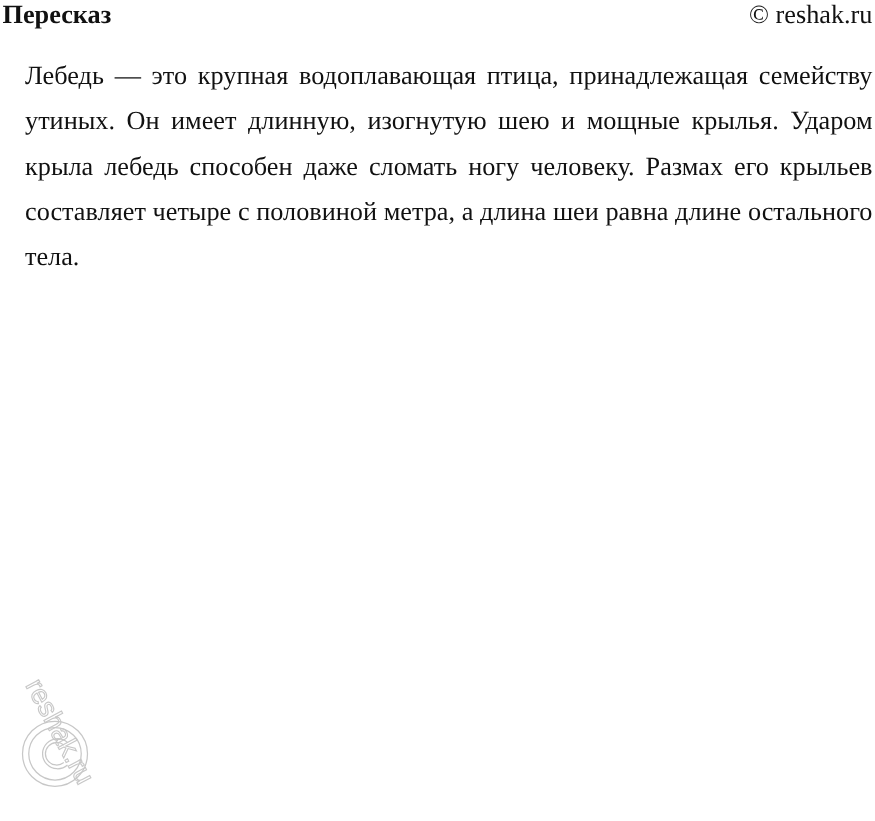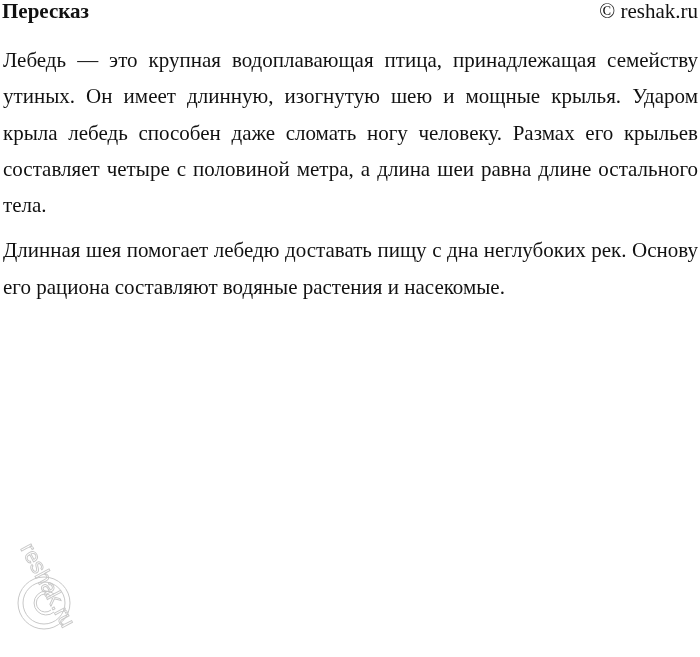--- a/index.html
+++ b/index.html
@@ -32,21 +32,21 @@
     }
     .source {
       position: absolute;
       right: 0;
       top: -2px;
       font-size: 21px;
       line-height: 26px;
     }
     .content {
       position: absolute;
-      left: 3px;
+      left: 20px;
       right: 2px;
       top: 42px;
     }
     .para {
       margin: 0 0 9px 0;
       font-size: 21px;
       line-height: 36.3px;
       text-align: justify;
       text-align-last: left;
     }
@@ -63,21 +63,20 @@
 </head>
 <body>
 
 <div class="header">
   <div class="title">Пересказ</div>
   <div class="source">© reshak.ru</div>
 </div>
 
 <div class="content">
   <p class="para">Лебедь — это крупная водоплавающая птица, принадлежащая семейству утиных. Он имеет длинную, изогнутую шею и мощные крылья. Ударом крыла лебедь способен даже сломать ногу человеку. Размах его крыльев составляет четыре с половиной метра, а длина шеи равна длине остального тела.</p>
-  <p class="para">Длинная шея помогает лебедю доставать пищу с дна неглубоких рек. Основу его рациона составляют водяные растения и насекомые.</p>
 </div>
 
 <div class="watermark">
   <svg width="90" height="140" viewBox="0 0 90 140">
     <g fill="none" stroke="#9a9a9a" stroke-width="1">
       <circle cx="30" cy="95" r="26"></circle>
       <circle cx="30" cy="95" r="21"></circle>
       <path d="M40 86 A12 12 0 1 0 40 104"></path>
       <path d="M37 88 A9 9 0 1 0 37 102"></path>
     </g>

